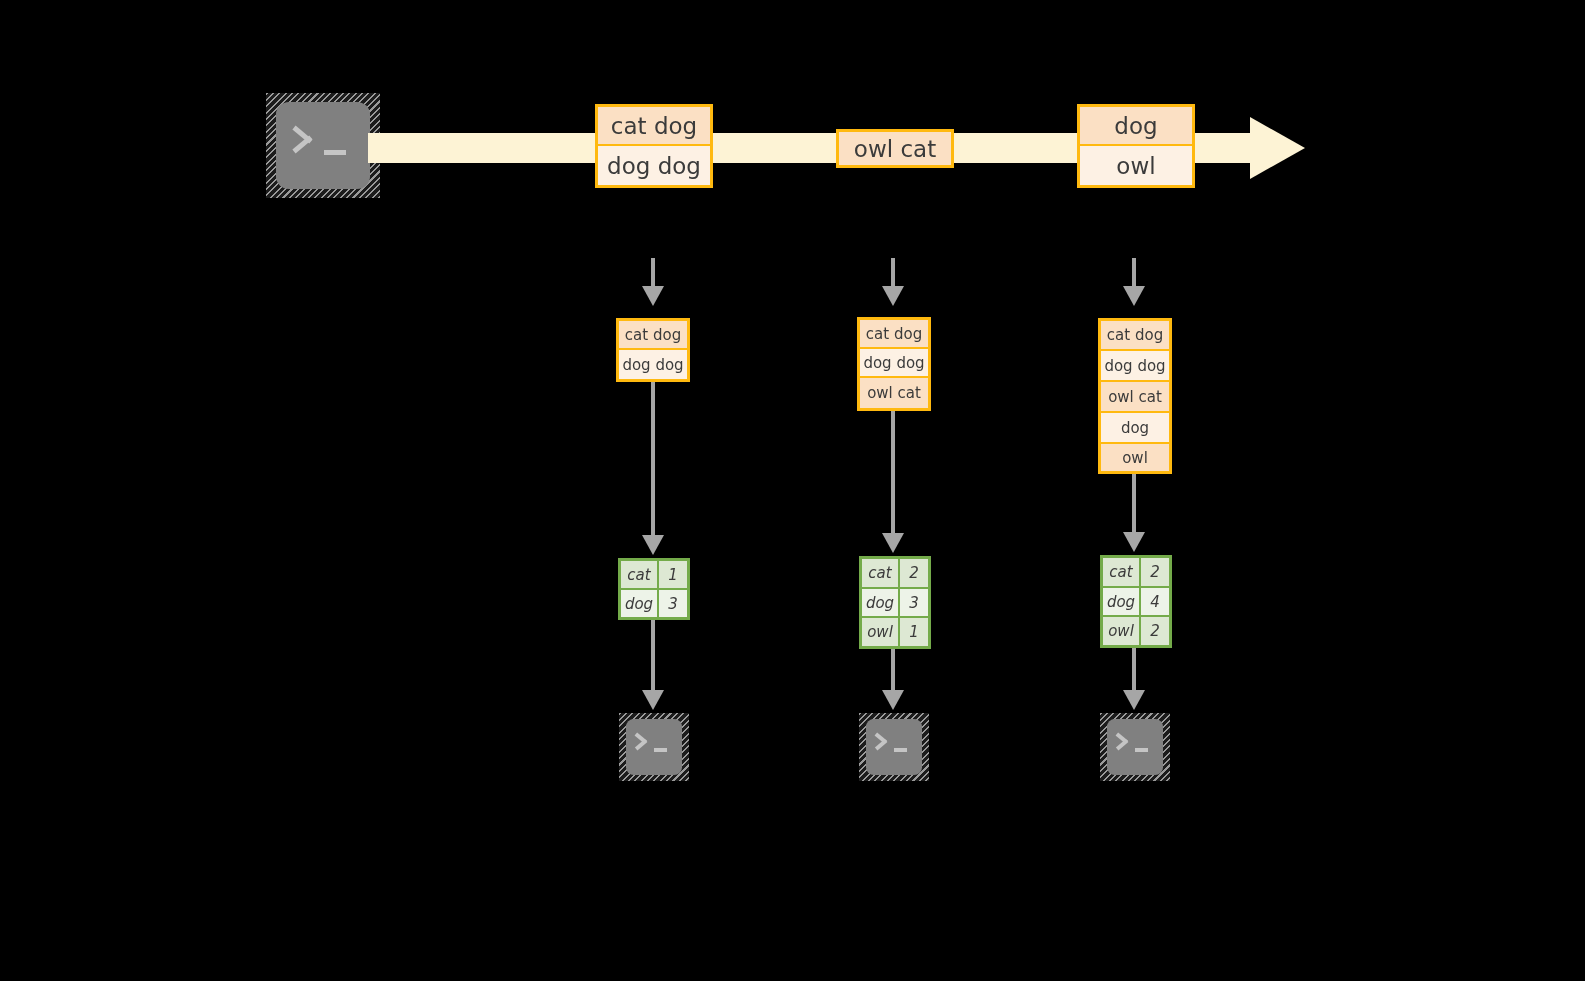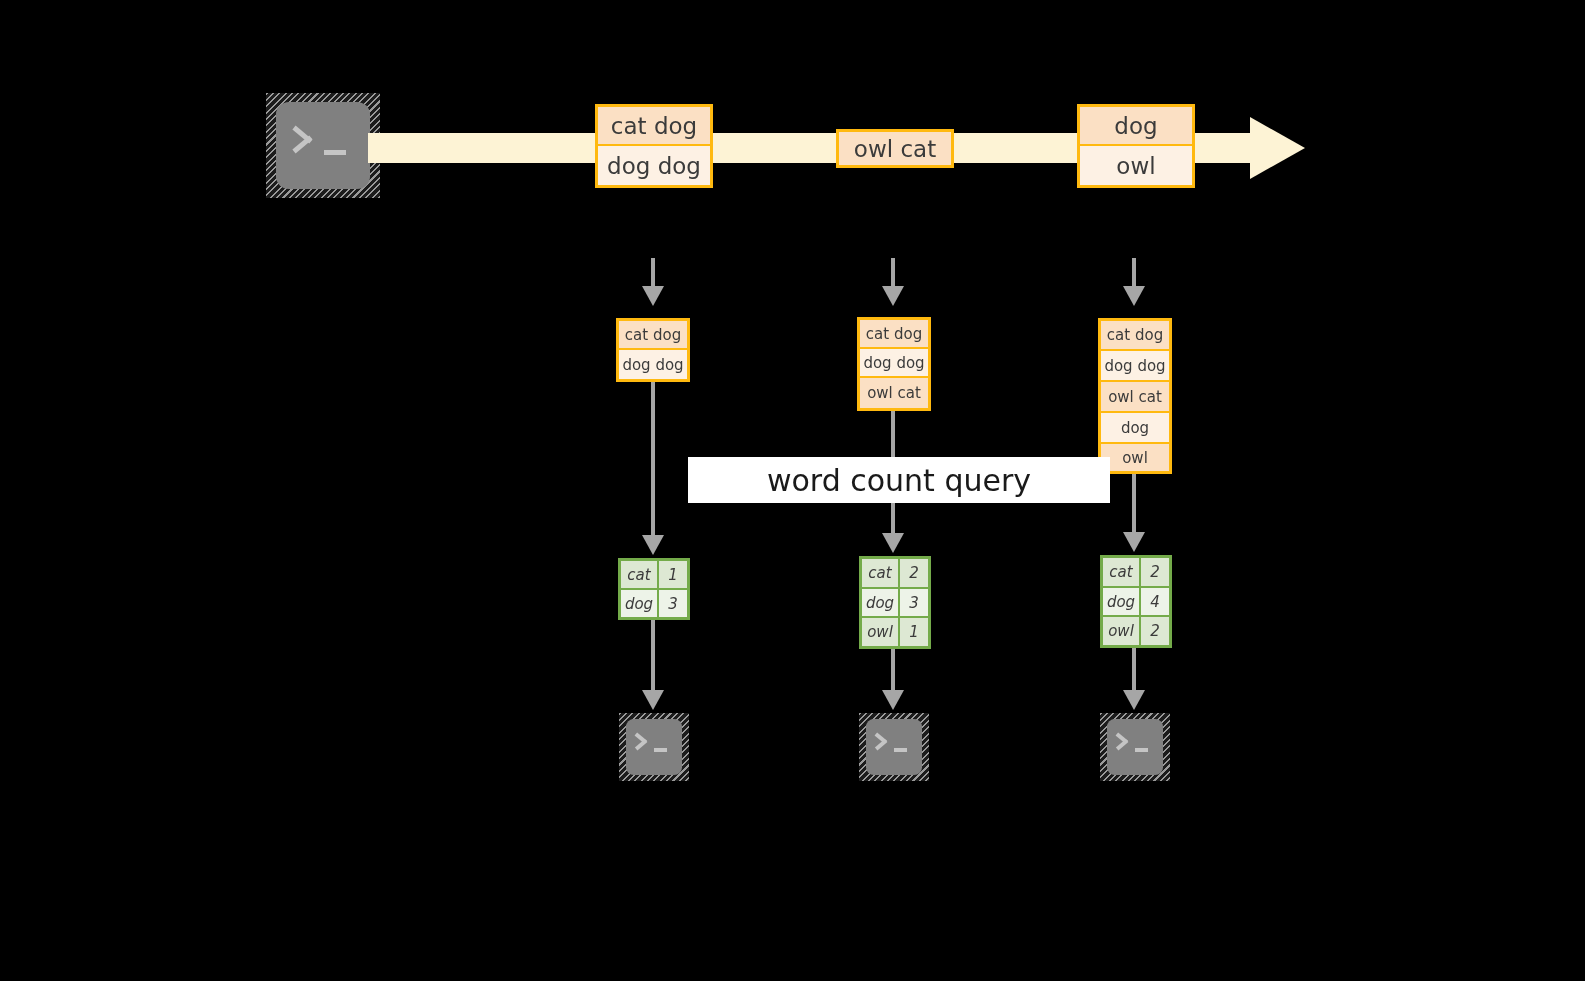--- a/index.html
+++ b/index.html
@@ -270,15 +270,14 @@
   <div class="vhead" style="left:1123px; top:690px;"></div>
 
   <div class="term" style="left:1100px; top:713px; width:70px; height:68px;">
     <div class="screen" style="left:7px; top:6px; right:7px; bottom:6px;">
       <div class="chev-a" style="left:10px; top:13px; width:13px; height:3.5px; transform:rotate(40deg); transform-origin:left center;"></div>
       <div class="chev-b" style="left:10px; top:28px; width:13px; height:3.5px; transform:rotate(-40deg); transform-origin:left center;"></div>
       <div class="underscore" style="left:28px; top:29px; width:13px; height:3.5px;"></div>
     </div>
   </div>
 
-  <div class="qlabel" style="left:688px; top:457px; width:422px; height:46px; font-size:30px;">word count query</div>
 
 </div>
 
 </body></html>

